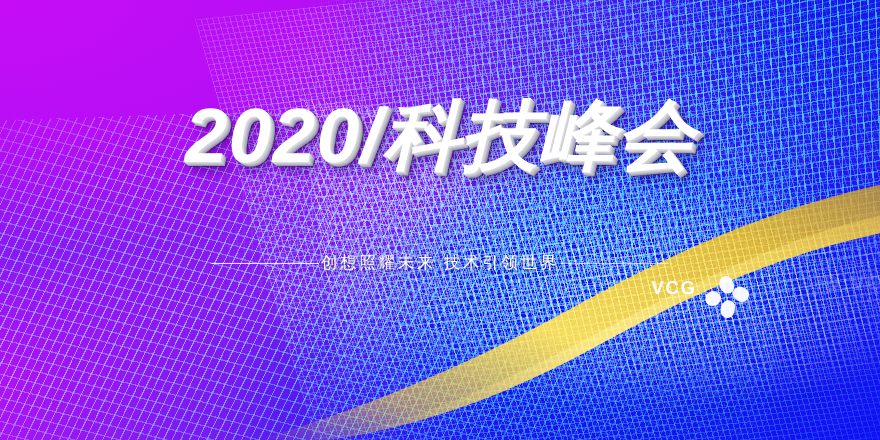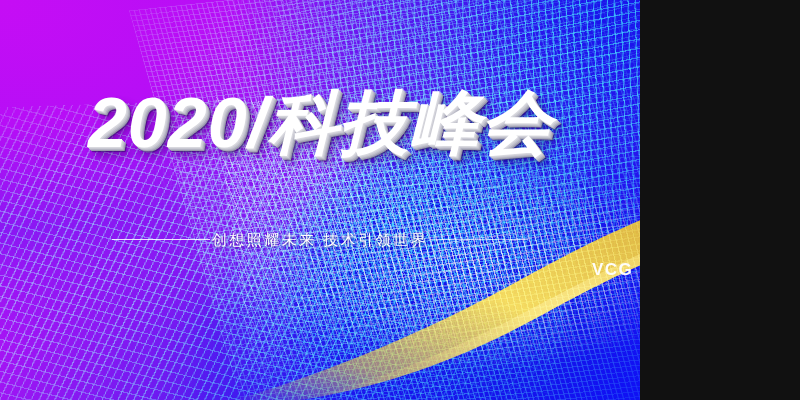--- a/index.html
+++ b/index.html
@@ -4,21 +4,21 @@
 <style>
   * { margin:0; padding:0; box-sizing:border-box; }
   html,body{ background:#111; }
   body{
     font-family:"Liberation Sans", sans-serif;
     width:800px; height:400px; overflow:hidden;
   }
 
   #poster{
     position:relative;
-    width:640px; height:400px;
+    width:800px; height:400px;
     overflow:hidden;
     background:#404040;
   }
 
   
   .bg-base{
     position:absolute; inset:0;
     background:
       radial-gradient(120% 130% at 100% 100%, #0f11f4 0%, #1a13ef 30%, rgba(26,19,239,0) 62%),
       radial-gradient(130% 120% at 0% 0%,   #c60df5 0%, #b70ef6 26%, #8a18f3 48%, rgba(90,25,240,0) 72%),
@@ -161,21 +161,21 @@
   .rule2.right{ background:rgba(255,255,255,.6); }
   .sub2{
     font-size:15px; line-height:1;
     color:#ffffff; letter-spacing:2.5px;
     white-space:nowrap;
     text-shadow:0 1px 3px rgba(25,5,70,.5);
     font-family:"Liberation Sans","DejaVu Sans",sans-serif;
   }
 
   
-  .wm{ position:absolute; left:592px; top:242px; display:flex; align-items:flex-end; gap:7px; }
+  .wm{ position:absolute; left:592px; top:252px; display:flex; align-items:flex-start; gap:7px; }
   .wm-text{
     font-size:17px; font-weight:bold; color:#ffffff;
     letter-spacing:1.5px; opacity:.96;
     font-family:"Liberation Sans","DejaVu Sans",sans-serif;
   }
   .wm-mark{ position:relative; width:40px; height:38px; }
   .petal{ position:absolute; background:#fff; border-radius:52% 48% 46% 54%; opacity:.95; }
   .p1{ width:13px; height:16px; left:14px; top:-1px;  transform:rotate(-18deg); }
   .p2{ width:15px; height:13px; left:26px; top:9px;   transform:rotate(22deg); }
   .p3{ width:13px; height:16px; left:15px; top:21px;  transform:rotate(16deg); }

